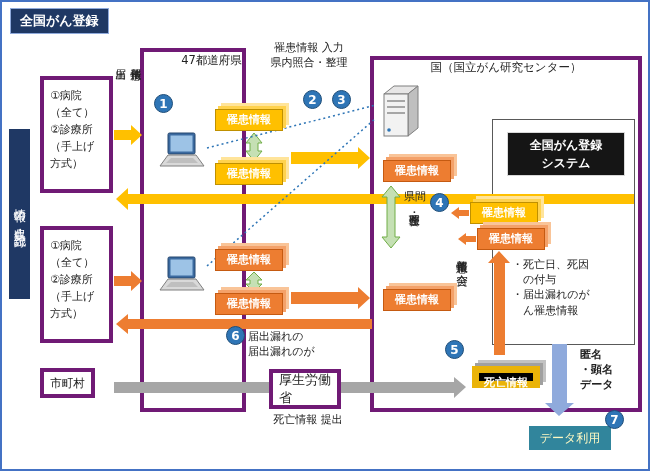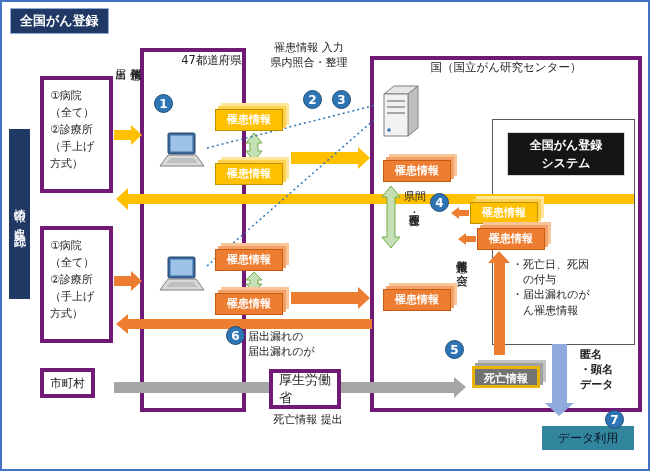--- a/index.html
+++ b/index.html
@@ -9,21 +9,21 @@
   .ml{white-space:pre-line;}
   .box{border:4px solid #701a75;background:#fff;}
   .navy{background:#1f3864;color:#fff;}
   .vtext{writing-mode:vertical-rl;}
   .center{display:flex;align-items:center;justify-content:center;}
   .num{width:19px;height:19px;border-radius:50%;background:#2e75b6;border:1px solid #1f4e79;color:#fff;
        font-size:12px;font-weight:bold;display:flex;align-items:center;justify-content:center;}
   .stack{color:#fff;font-weight:bold;font-size:11px;text-align:center;line-height:20px;height:22px;width:68px;}
   .stack.yellow{background:#ffc000;border:1px solid #bf9000;box-shadow:3px -3px 0 0 #ffd24d,6px -6px 0 0 #ffe49a;}
   .stack.orange{background:#ed7d31;border:1px solid #c55a11;box-shadow:3px -3px 0 0 #f4a169,6px -6px 0 0 #f9c498;}
-  .stack.gray{background:#737373;border:3px solid #eab308;box-shadow:3px -3px 0 0 #a0a0a0,6px -6px 0 0 #c2c2c2;}
+  .stack.gray{background:#000000;border:7px solid #eab308;box-shadow:3px -3px 0 0 #a0a0a0,6px -6px 0 0 #c2c2c2;}
   .small{font-size:11px;line-height:1.38;}
   svg{display:block;}
 </style>
 </head>
 <body>
 
 <div class="canvas">
 
   <div class="abs box" style="left:138px;top:46px;width:106px;height:364px;"></div>
   <div class="abs box" style="left:368px;top:54px;width:272px;height:356px;"></div>
@@ -116,21 +116,21 @@
 　の付与
 ・届出漏れのが
 　ん罹患情報</div>
 
   <div class="abs stack orange" style="left:381px;top:287px;">罹患情報</div>
 
   <div class="abs stack gray" style="left:470px;top:364px;">死亡情報</div>
   <div class="abs ml small" style="left:578px;top:345px;width:50px;font-weight:bold;">匿名
 ・顕名
 データ</div>
-  <div class="abs center" style="left:540px;top:424px;width:92px;height:24px;background:#31859c;color:#0f172a;font-size:12px;">データ利用</div>
+  <div class="abs center" style="left:527px;top:424px;width:82px;height:24px;background:#31859c;color:#fef9c3;font-size:12px;">データ利用</div>
 
   <div class="abs box ml center" style="left:267px;top:367px;width:72px;height:40px;font-size:13px;text-align:left;line-height:1.4;">厚生労働
 省</div>
   <div class="abs small" style="left:258px;top:410px;width:96px;text-align:center;">死亡情報 提出</div>
   <div class="abs ml small" style="left:246px;top:327px;width:104px;">届出漏れの
 届出漏れのが</div>
 
   <div class="abs num" style="left:152px;top:92px;">1</div>
   <div class="abs num" style="left:301px;top:88px;">2</div>
   <div class="abs num" style="left:330px;top:88px;">3</div>

